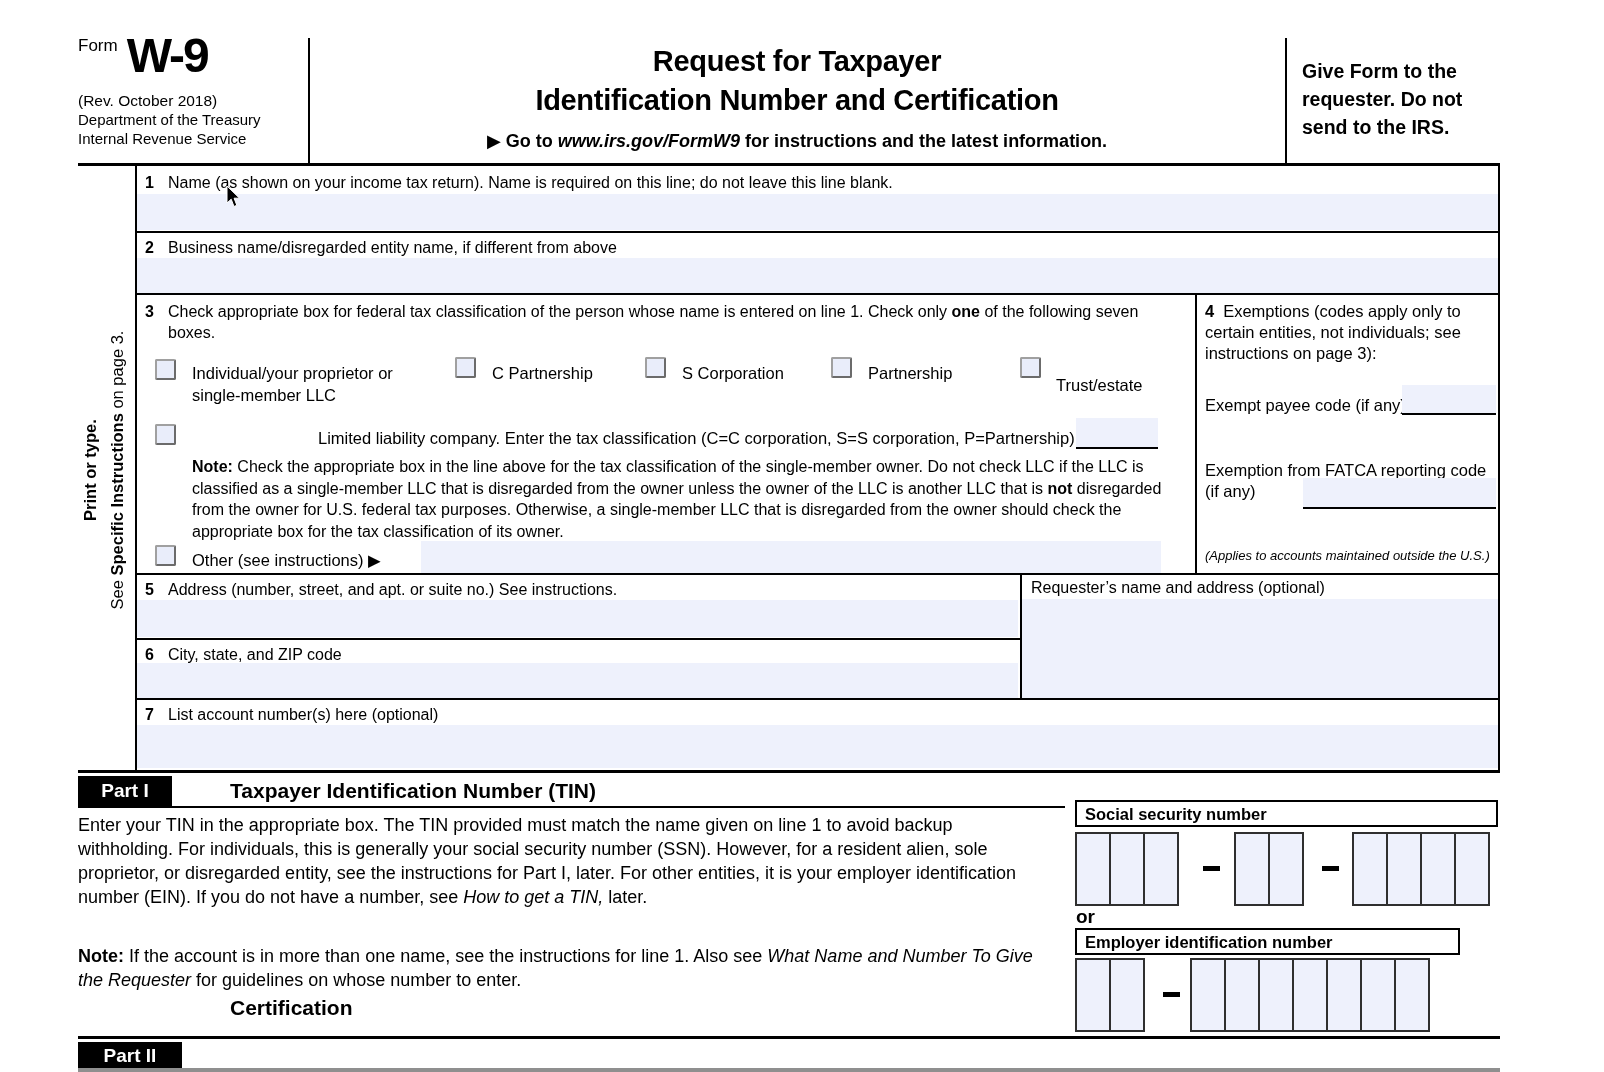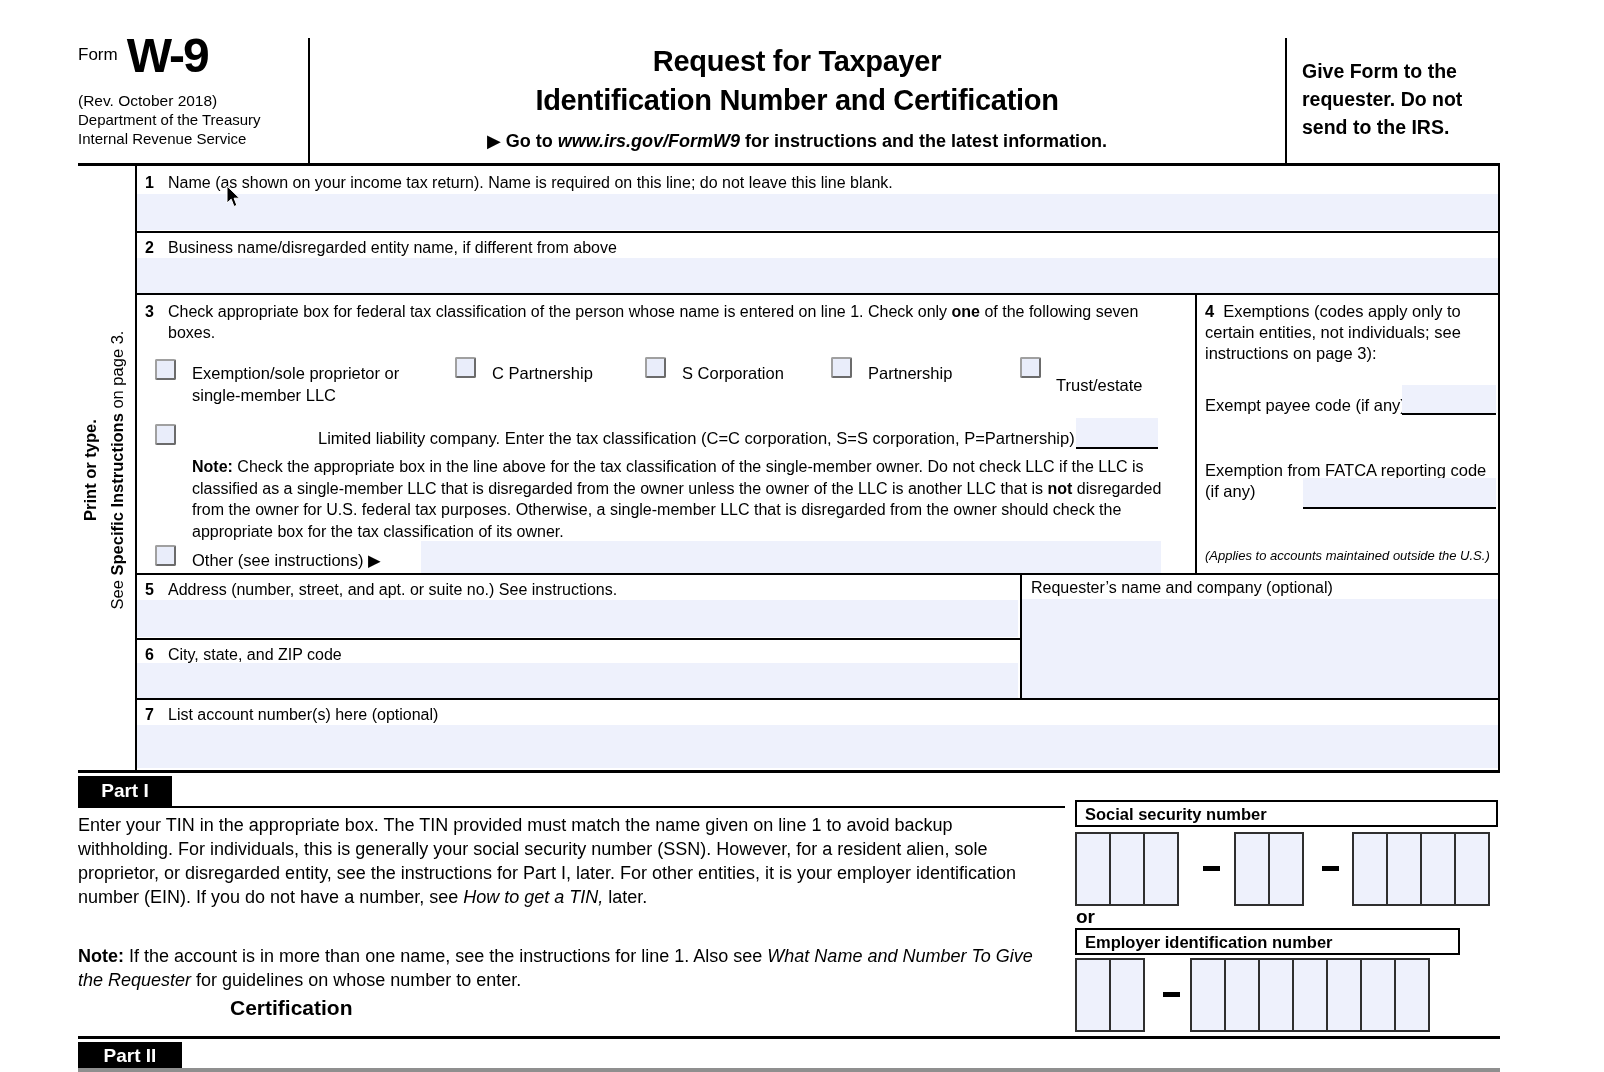--- a/index.html
+++ b/index.html
@@ -64,21 +64,21 @@
   .dash { position:absolute; width:17px; height:5px; background:#000; }
   .or { position:absolute; font-size:19px; font-weight:bold; }
   .arrow { font-style:normal; }
 </style>
 </head>
 <body>
 
 <div class="page">
 
   <div class="abs" style="left:78px; top:36px; width:225px;">
-    <div style="display:flex; align-items:center; gap:9px;">
+    <div style="display:flex; align-items:flex-start; gap:9px;">
       <span class="form-word" style="padding-bottom:3px;">Form</span>
       <span class="form-number">W-9</span>
     </div>
     <div class="rev">(Rev. October 2018)</div>
     <div class="dept">Department of the Treasury</div>
     <div class="dept">Internal Revenue Service</div>
   </div>
 
   <div class="rule" style="left:308px; top:38px; width:2px; height:125px;"></div>
 
@@ -115,21 +115,21 @@
   </div>
   <div class="field" style="left:137px; top:258px; width:1361px; height:35px;"></div>
   <div class="rule" style="left:135px; top:293px; width:1365px; height:2px;"></div>
 
   <div class="abs lbl" style="left:145px; top:301px; width:1015px;">
     <span class="num">3</span>
     <span><span>Check appropriate box for federal tax classification of the person whose name is entered on line 1. Check only </span><span class="b">one</span><span> of the following seven boxes.</span></span>
   </div>
 
   <div class="checkbox" style="left:155px; top:359px;"></div>
-  <div class="cblabel" style="left:192px; top:362px; width:245px;">Exemption/sole proprietor or single-member LLC</div>
+  <div class="cblabel" style="left:192px; top:362px; width:245px;">Individual/your proprietor or single-member LLC</div>
 
   <div class="checkbox" style="left:455px; top:357px;"></div>
   <div class="cblabel" style="left:492px; top:362px;">C Partnership</div>
 
   <div class="checkbox" style="left:645px; top:357px;"></div>
   <div class="cblabel" style="left:682px; top:362px;">S Corporation</div>
 
   <div class="checkbox" style="left:831px; top:357px;"></div>
   <div class="cblabel" style="left:868px; top:362px;">Partnership</div>
 
@@ -158,41 +158,42 @@
 
   <div class="rule" style="left:135px; top:573px; width:1365px; height:2px;"></div>
 
   <div class="abs lbl" style="left:145px; top:579px; width:860px;">
     <span class="num">5</span>
     <span>Address (number, street, and apt. or suite no.) See instructions.</span>
   </div>
   <div class="field" style="left:137px; top:600px; width:881px; height:37px;"></div>
 
   <div class="rule" style="left:1020px; top:573px; width:2px; height:127px;"></div>
-  <div class="abs" style="left:1031px; top:579px; font-size:16px;">Requester’s name and company (optional)</div>
+  <div class="abs" style="left:1031px; top:579px; font-size:16px;">Requester’s name and address (optional)</div>
   <div class="field" style="left:1022px; top:599px; width:476px; height:99px;"></div>
 
   <div class="rule" style="left:135px; top:638px; width:885px; height:2px;"></div>
 
   <div class="abs lbl" style="left:145px; top:644px; width:860px;">
     <span class="num">6</span>
     <span>City, state, and ZIP code</span>
   </div>
   <div class="field" style="left:137px; top:663px; width:881px; height:35px;"></div>
 
   <div class="rule" style="left:135px; top:698px; width:1365px; height:2px;"></div>
 
   <div class="abs lbl" style="left:145px; top:704px; width:1340px;">
     <span class="num">7</span>
     <span>List account number(s) here (optional)</span>
   </div>
   <div class="field" style="left:137px; top:725px; width:1361px; height:43px;"></div>
 
   <div class="rule" style="left:78px; top:770px; width:1422px; height:3px;"></div>
   <div class="part-badge" style="left:78px; top:776px; width:94px; height:30px;">Part I</div>
+  <div class="part-title" style="left:230px; top:779px;">Taxpayer Identification Number (TIN)</div>
   <div class="rule" style="left:78px; top:806px; width:987px; height:2px;"></div>
 
   <div class="para" style="left:78px; top:813px;"><span>Enter your TIN in the appropriate box. The TIN provided must match the name given on line 1 to avoid backup withholding. For individuals, this is generally your social security number (SSN). However, for a resident alien, sole proprietor, or disregarded entity, see the instructions for Part I, later. For other entities, it is your employer identification number (EIN). If you do not have a number, see </span><span class="i">How to get a TIN,</span><span> later.</span></div>
 
   <div class="para" style="left:78px; top:944px;"><span class="b">Note:</span><span> If the account is in more than one name, see the instructions for line 1. Also see </span><span class="i">What Name and Number To Give the Requester</span><span> for guidelines on whose number to enter.</span></div>
 
   <div class="tin-head" style="left:1075px; top:800px; width:423px;">Social security number</div>
   <div class="cells" style="left:1075px; top:832px;">
     <div class="cell"></div>
     <div class="cell"></div>

